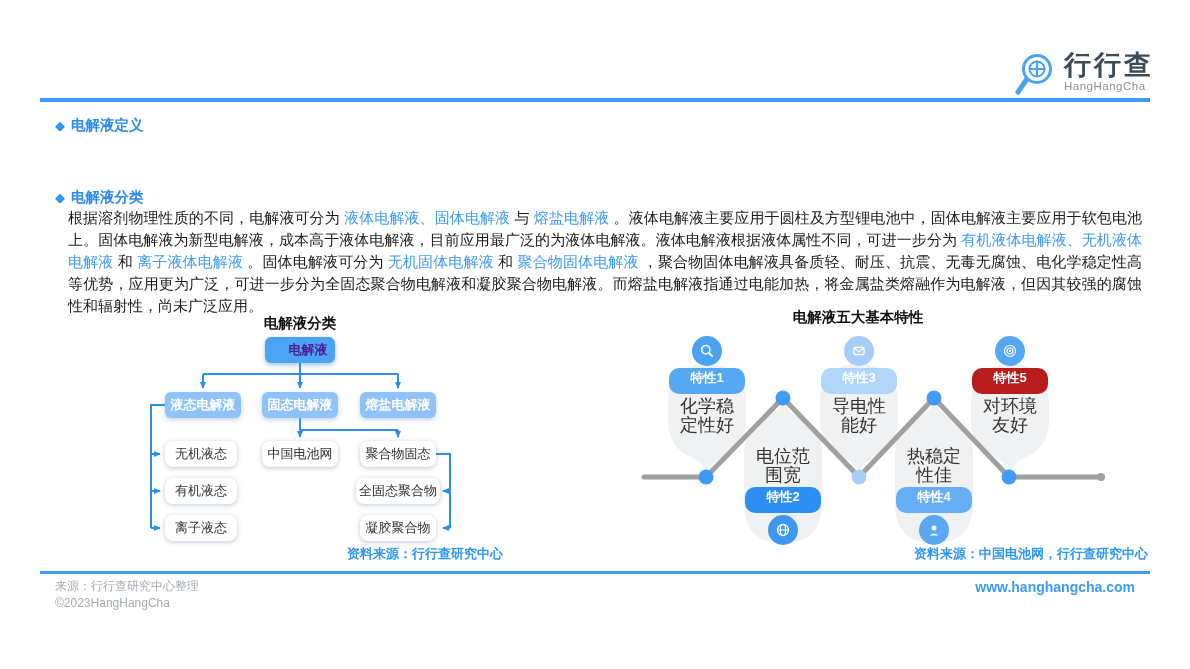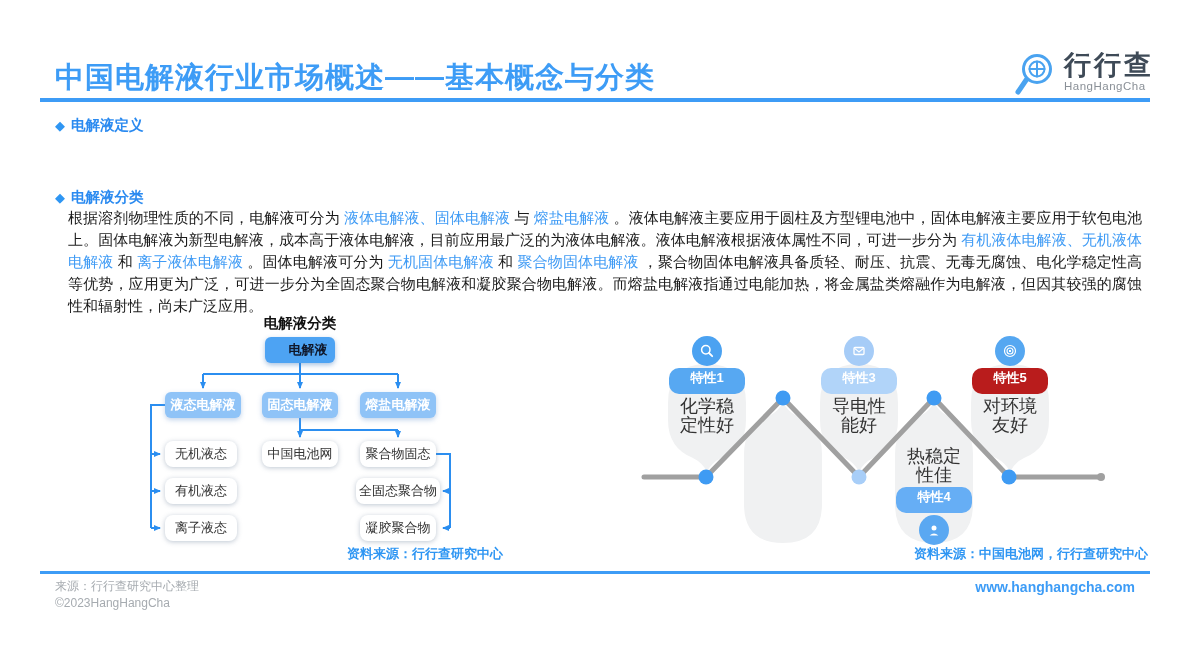--- a/index.html
+++ b/index.html
@@ -19,21 +19,21 @@
   .sec-head{position:absolute;left:55px;display:flex;align-items:center;font-size:14.5px;font-weight:bold;color:#2a8af0;}
   .sec-head .diamond{font-size:13px;margin-right:6px;color:#2f96f3;}
   .para{position:absolute;left:68px;width:1074px;font-size:15px;line-height:22px;color:#1b1b1b;text-align:justify;}
   .hl{color:#3f9bf5;}
 
   
   .fc{position:absolute;left:145px;top:312px;width:370px;height:252px;}
   .fc svg{position:absolute;left:0;top:0;}
   .fc-title{position:absolute;left:55px;top:2px;width:200px;text-align:center;font-size:14.5px;font-weight:bold;color:#111;}
   .fc-box{position:absolute;height:26px;line-height:26px;text-align:center;font-size:13px;border-radius:6px;}
-  .fc-root{background:#4da3f3;color:#0f172a;font-weight:bold;box-shadow:0 2px 5px rgba(60,120,190,.45);padding-left:16px;}
+  .fc-root{background:#4da3f3;color:#4c1d95;font-weight:bold;box-shadow:0 2px 5px rgba(60,120,190,.45);padding-left:16px;}
   .fc-lvl2{background:#8fc3f7;color:#fff;font-weight:bold;box-shadow:0 2px 5px rgba(120,160,210,.45);}
   .fc-leaf{background:#fff;color:#333;border-radius:8px;box-shadow:0 1px 5px rgba(110,130,155,.45);font-weight:500;}
   .fc-src{position:absolute;right:12px;top:233px;font-size:13px;font-weight:bold;color:#2f96f3;}
 
   
   .feat{position:absolute;left:640px;top:308px;width:520px;height:260px;}
   .feat svg.bg{position:absolute;left:0;top:0;}
   .feat-title{position:absolute;left:68px;top:0;width:300px;text-align:center;font-size:14.5px;font-weight:bold;color:#111;}
   .col{position:absolute;width:80px;display:flex;flex-direction:column;align-items:center;}
   .icon-circle{width:30px;height:30px;border-radius:50%;display:flex;align-items:center;justify-content:center;flex:0 0 auto;}
@@ -48,21 +48,20 @@
   
   .bottom-rule{position:absolute;left:40px;top:571px;width:1110px;height:3px;background:#3d9cf6;}
   .foot-src{position:absolute;left:55px;top:578px;font-size:12px;line-height:17px;color:#a6abb0;}
   .website{position:absolute;right:55px;top:579px;font-size:14px;font-weight:bold;color:#3d9cf6;text-decoration:none;}
 </style>
 </head>
 <body>
 
 <div class="page">
 
-  <div class="title">中国电解液行业市场概述——基本概念与分类</div>
   <div class="logo">
     <span>
       <svg width="48" height="52" viewBox="0 0 48 52">
         <circle cx="27" cy="19" r="13.5" fill="none" stroke="#4aa3f0" stroke-width="3"></circle>
         <circle cx="27" cy="19" r="7.5" fill="none" stroke="#4aa3f0" stroke-width="2"></circle>
         <path d="M27 11.5 V26.5 M19.5 19 H34.5" stroke="#4aa3f0" stroke-width="2" stroke-linecap="round"></path>
         <line x1="16.5" y1="29.5" x2="8" y2="42" stroke="#4aa3f0" stroke-width="5" stroke-linecap="round"></line>
       </svg>
     </span>
     <span class="logo-txt">
@@ -128,35 +127,50 @@
       <path d="M143 94 Q147 103 157 108 Q182 118 182 146 L182 196 Q182 235 143 235 Q104 235 104 196 L104 146 Q104 118 129 108 Q139 103 143 94 Z" fill="#f0f1f2"></path>
       <path d="M294 94 Q298 103 308 108 Q333 118 333 146 L333 196 Q333 235 294 235 Q255 235 255 196 L255 146 Q255 118 280 108 Q290 103 294 94 Z" fill="#f0f1f2"></path>
       <polyline points="4,169 66,169 143,90 219,169 294,90 369,169 461,169" fill="none" stroke="#a0a0a0" stroke-width="5" stroke-linejoin="round" stroke-linecap="round"></polyline>
       <circle cx="66" cy="169" r="7.5" fill="#3f9bf3"></circle>
       <circle cx="143" cy="90" r="7.5" fill="#3f9bf3"></circle>
       <circle cx="219" cy="169" r="7.5" fill="#a8cef8"></circle>
       <circle cx="294" cy="90" r="7.5" fill="#3f9bf3"></circle>
       <circle cx="369" cy="169" r="7.5" fill="#3f9bf3"></circle>
       <circle cx="461" cy="169" r="4" fill="#a0a0a0"></circle>
     </svg>
+    <div class="feat-title">电解液五大基本特性</div>
 
     <div class="col" style="left:27px;top:28px;">
       <span class="icon-circle c1">
         <svg width="16" height="16" viewBox="0 0 16 16">
           <circle cx="6.8" cy="6.8" r="4.2" fill="none" stroke="#fff" stroke-width="1.5"></circle>
           <line x1="10" y1="10" x2="13.2" y2="13.2" stroke="#fff" stroke-width="1.8" stroke-linecap="round"></line>
         </svg>
       </span>
       <div class="pill p1">特性1</div>
       <div class="feat-text">
         <div>化学稳</div>
         <div>定性好</div>
       </div>
     </div>
 
+    <div class="col even" style="left:103px;top:139px;">
+      <div class="feat-text">
+        <div>电位范</div>
+        <div>围宽</div>
+      </div>
+      <div class="pill p2">特性2</div>
+      <span class="icon-circle c2">
+        <svg width="16" height="16" viewBox="0 0 16 16">
+          <circle cx="8" cy="8" r="5.5" fill="none" stroke="#fff" stroke-width="1.3"></circle>
+          <ellipse cx="8" cy="8" rx="2.6" ry="5.5" fill="none" stroke="#fff" stroke-width="1.1"></ellipse>
+          <line x1="2.5" y1="8" x2="13.5" y2="8" stroke="#fff" stroke-width="1.1"></line>
+        </svg>
+      </span>
+    </div>
 
     <div class="col" style="left:179px;top:28px;">
       <span class="icon-circle c3">
         <svg width="16" height="16" viewBox="0 0 16 16">
           <rect x="3" y="4.5" width="10" height="7" rx="1" fill="none" stroke="#fff" stroke-width="1.3"></rect>
           <polyline points="3.6,5.4 8,9 12.4,5.4" fill="none" stroke="#fff" stroke-width="1.2"></polyline>
         </svg>
       </span>
       <div class="pill p3">特性3</div>
       <div class="feat-text">

